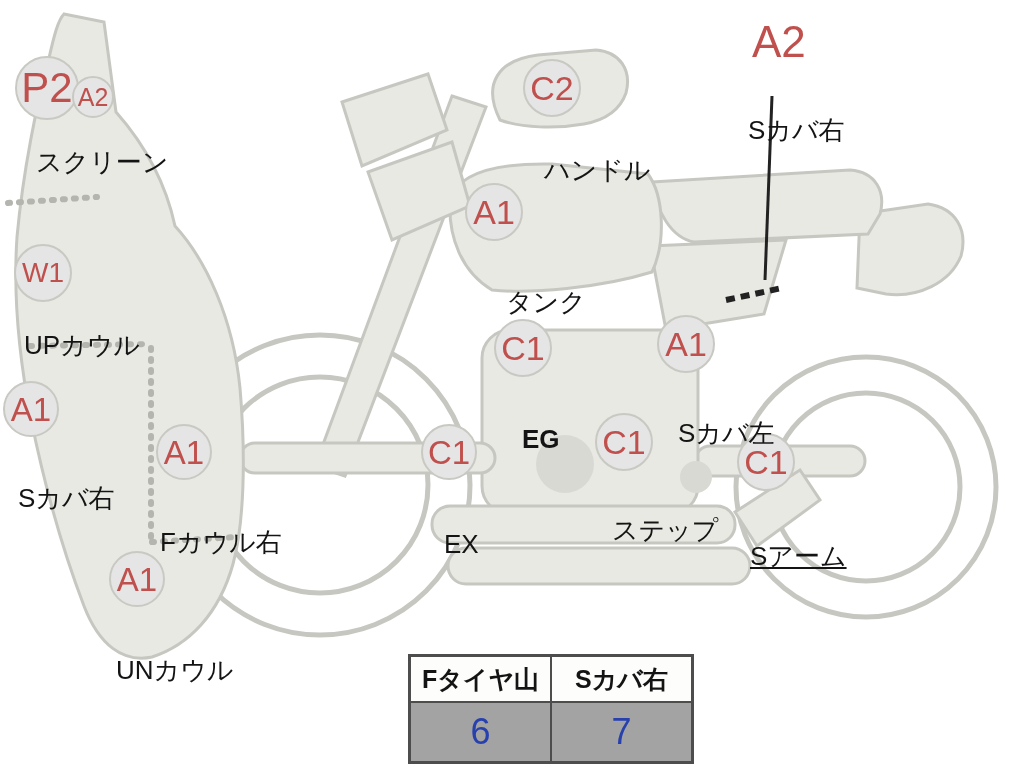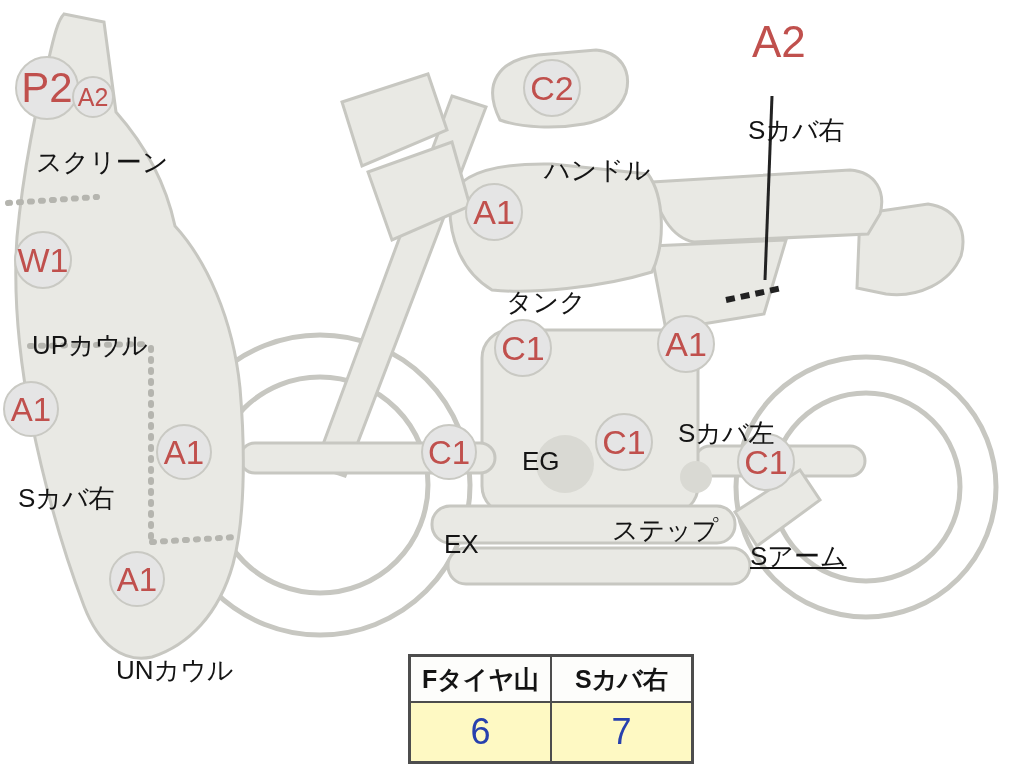--- a/index.html
+++ b/index.html
@@ -17,21 +17,21 @@
   .code-badge{
     position:absolute;display:flex;align-items:center;justify-content:center;
     background:#e5e5e5;border:2px solid #c9c9c3;border-radius:50%;
     color:#c0504d;box-sizing:border-box;line-height:1;
   }
   .plain-code{position:absolute;color:#c0504d;line-height:1;}
   .part-label{position:absolute;color:#141414;font-size:26px;font-weight:500;white-space:nowrap;line-height:1.1;margin-top:44px;}
   .tire-table{
     position:absolute;left:408px;top:654px;width:282px;
     display:grid;grid-template-columns:1fr 1fr;grid-template-rows:46px 60px;
-    border:2px solid #4d4d4d;background:#fef9c3;
+    border:2px solid #4d4d4d;background:#a3a3a3;
   }
   .tt-cell{
     display:flex;align-items:center;justify-content:center;
     border:1px solid #4d4d4d;box-sizing:border-box;
   }
   .tt-head{font-size:25px;font-weight:600;color:#141414;background:#fdfdfb;}
   .tt-val{font-size:36px;color:#2740ae;}
 </style>
 </head>
 <body>
@@ -79,40 +79,41 @@
     <path class="dots" d="M30,346 L150,344"></path>
     <path class="dots" d="M151,348 L151,544"></path>
     <path class="dots" d="M152,542 L237,537"></path>
 
     <path class="pointer" d="M772,96 L765,280"></path>
     <path class="pointer-dash" d="M726,300 L782,288"></path>
   </svg>
 
   <div class="code-badge" style="left:15px;top:56px;width:64px;height:64px;font-size:42px;">P2</div>
   <div class="code-badge" style="left:72px;top:76px;width:42px;height:42px;font-size:25px;">A2</div>
-  <div class="code-badge" style="left:14px;top:231px;width:58px;height:58px;font-size:34px;">W1</div>
+  <div class="code-badge" style="left:14px;top:244px;width:58px;height:58px;font-size:28px;">W1</div>
   <div class="code-badge" style="left:3px;top:381px;width:56px;height:56px;font-size:33px;">A1</div>
   <div class="code-badge" style="left:156px;top:424px;width:56px;height:56px;font-size:33px;">A1</div>
   <div class="code-badge" style="left:109px;top:551px;width:56px;height:56px;font-size:33px;">A1</div>
   <div class="code-badge" style="left:523px;top:59px;width:58px;height:58px;font-size:34px;">C2</div>
   <div class="code-badge" style="left:465px;top:183px;width:58px;height:58px;font-size:34px;">A1</div>
   <div class="code-badge" style="left:494px;top:319px;width:58px;height:58px;font-size:34px;">C1</div>
   <div class="code-badge" style="left:421px;top:424px;width:56px;height:56px;font-size:33px;">C1</div>
   <div class="code-badge" style="left:595px;top:413px;width:58px;height:58px;font-size:34px;">C1</div>
   <div class="code-badge" style="left:657px;top:315px;width:58px;height:58px;font-size:34px;">A1</div>
   <div class="plain-code" style="left:752px;top:20px;font-size:44px;">A2</div>
   <div class="code-badge" style="left:737px;top:433px;width:58px;height:58px;font-size:34px;">C1</div>
 
   <div class="part-label" style="left:36px;top:104px;">スクリーン</div>
-  <div class="part-label" style="left:32px;top:287px;text-align:center;">UPカウル</div>
+  <div class="part-label" style="left:24px;top:287px;text-align:center;">UPカウル</div>
   <div class="part-label" style="left:18px;top:440px;">Sカバ右</div>
+  <div class="part-label" style="left:160px;top:484px;">Fカウル右</div>
   <div class="part-label" style="left:116px;top:612px;">UNカウル</div>
   <div class="part-label" style="left:544px;top:112px;">ハンドル</div>
   <div class="part-label" style="left:506px;top:244px;text-align:center;">タンク</div>
-  <div class="part-label" style="left:522px;top:403px;">EG</div>
+  <div class="part-label" style="left:522px;top:381px;font-weight:bold;">EG</div>
   <div class="part-label" style="left:444px;top:486px;">EX</div>
   <div class="part-label" style="left:612px;top:472px;">ステップ</div>
   <div class="part-label" style="left:678px;top:375px;">Sカバ左</div>
   <div class="part-label" style="left:748px;top:72px;">Sカバ右</div>
   <div class="part-label" style="left:750px;top:498px;text-decoration:underline;">Sアーム</div>
 
   <div class="tire-table">
     <div class="tt-cell tt-head">Fタイヤ山</div>
     <div class="tt-cell tt-head">Sカバ右</div>
     <div class="tt-cell tt-val">6</div>

